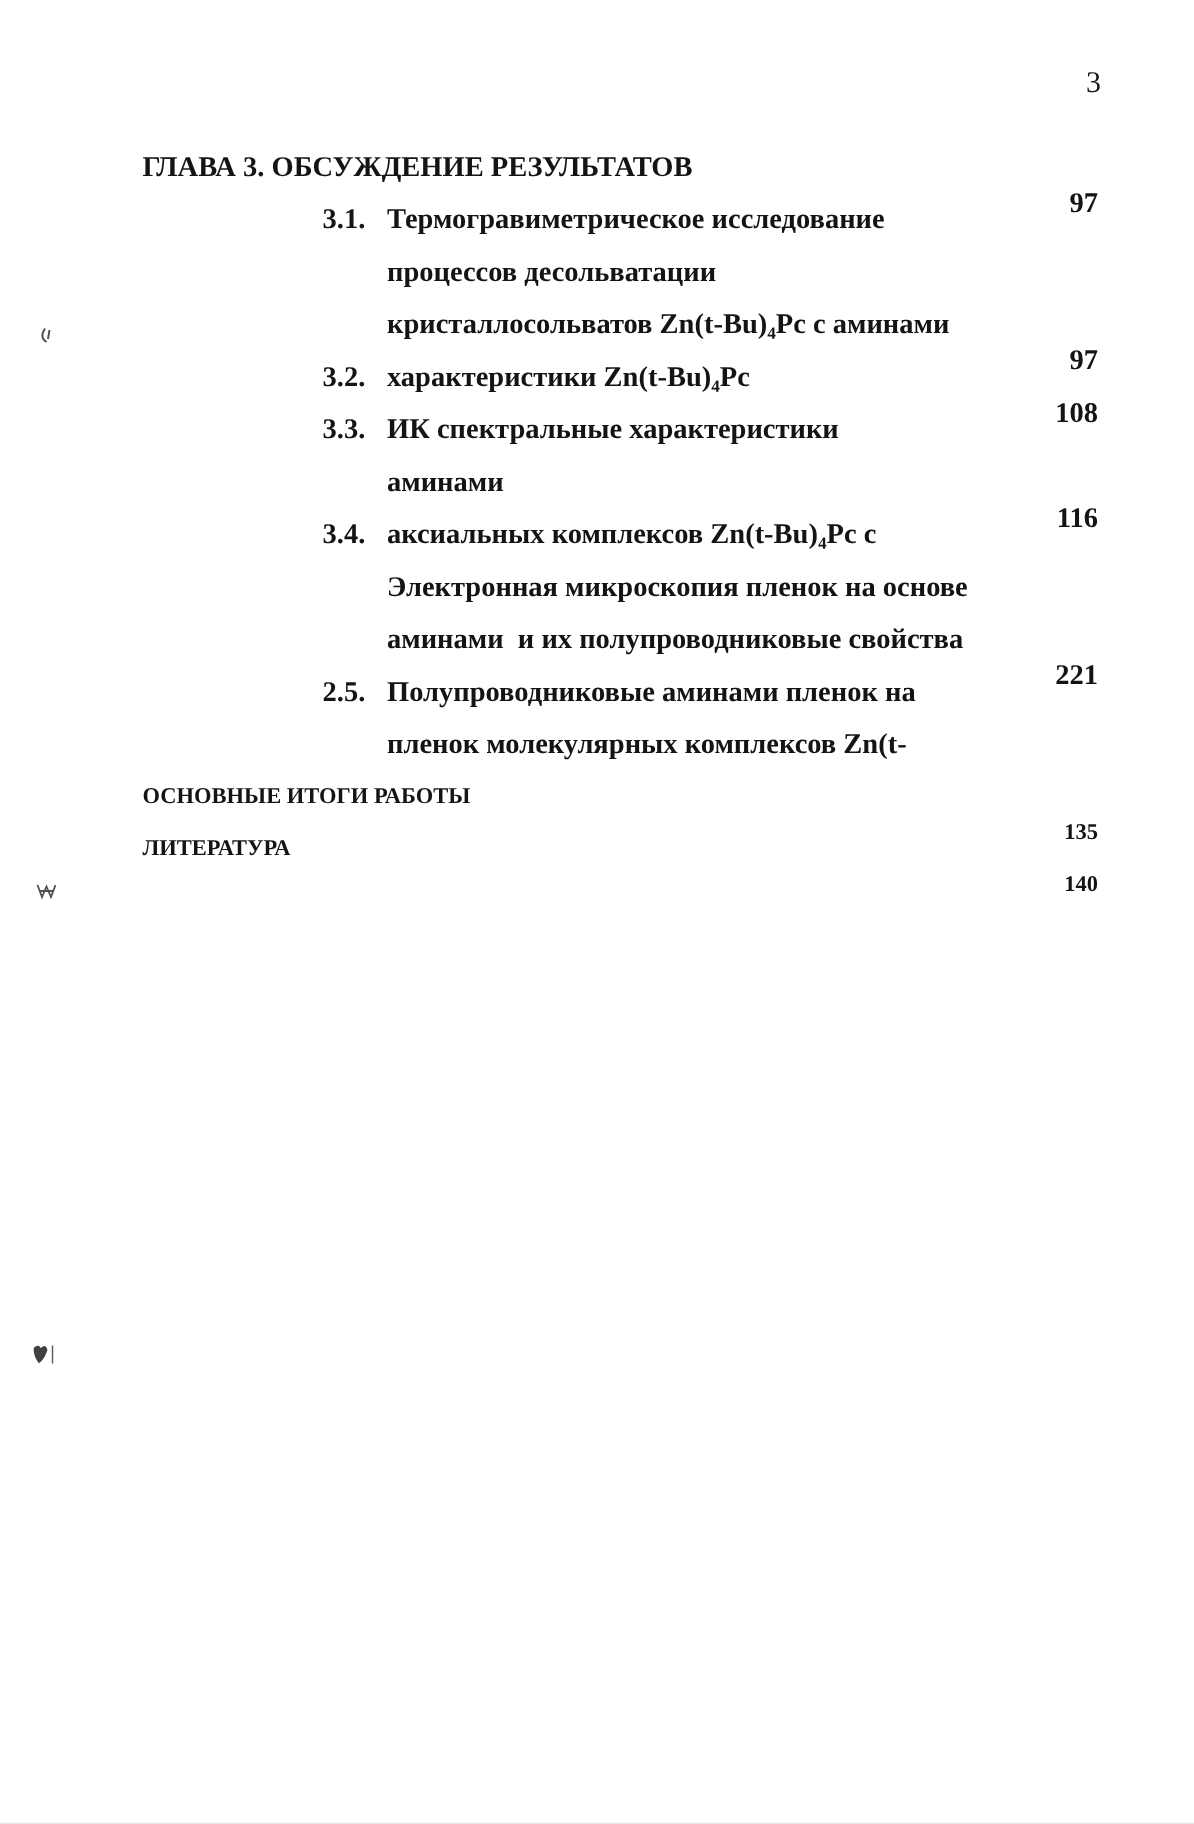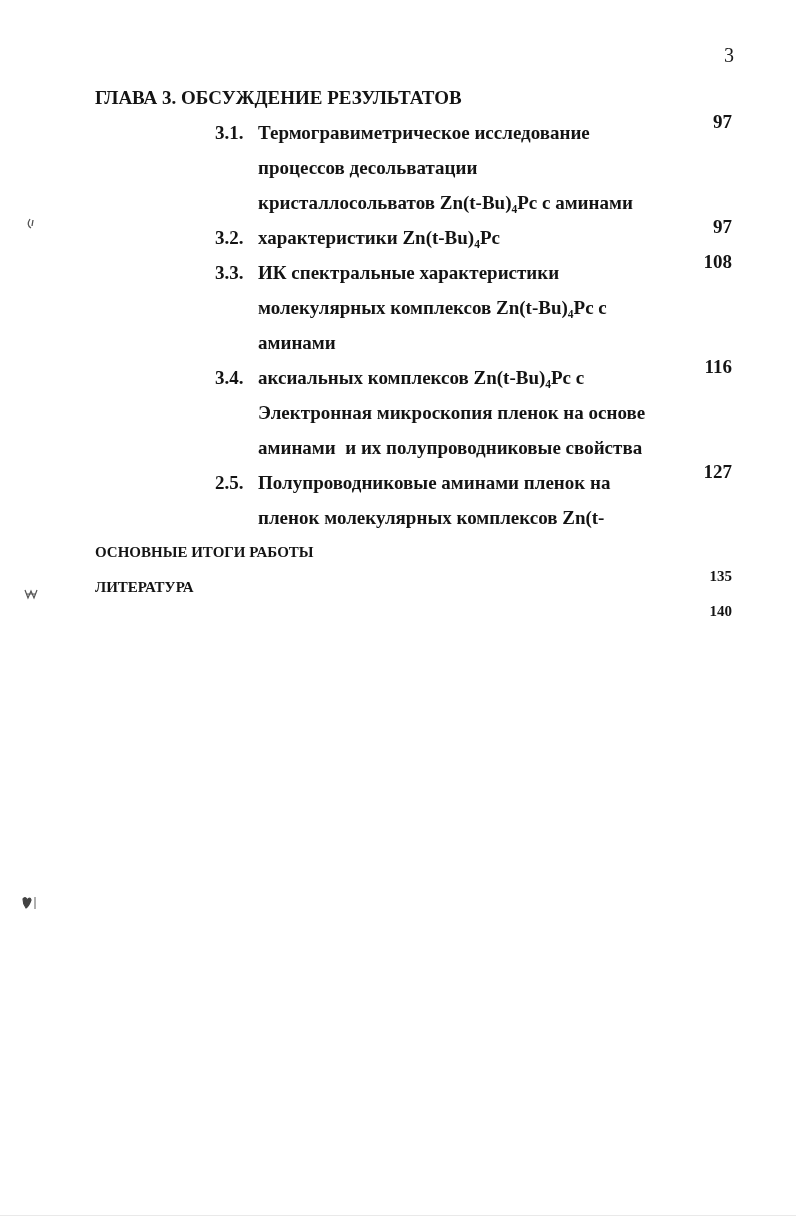--- a/index.html
+++ b/index.html
@@ -21,21 +21,21 @@
   .pagenum-top {
     position: absolute;
     top: 44px;
     right: 62px;
     font-size: 20px;
     font-weight: normal;
     color: #1a1a1a;
   }
   .content {
     position: absolute;
-    top: 80px;
+    top: 94px;
     left: 95px;
     right: 64px;
   }
   .line {
     height: 35px;
     display: flex;
     align-items: center;
     justify-content: space-between;
   }
   .bold {
@@ -128,41 +128,38 @@
       </div>
     </div>
 
     <div class="entry">
       <span class="num">3.3.</span>
       <div class="body">
         <div class="line">
           <span class="line-text">ИК спектральные характеристики</span>
         </div>
         <div class="line">
-          <span class="line-text">молекулярных комплексов Zn(t-Bu)₄Pc с</span>
-        </div>
-        <div class="line">
           <span class="line-text">аминами</span>
           <span class="line-page">116</span>
         </div>
       </div>
     </div>
 
     <div class="entry">
       <span class="num">3.4.</span>
       <div class="body">
         <div class="line">
           <span class="line-text">аксиальных комплексов Zn(t-Bu)₄Pc с</span>
         </div>
         <div class="line">
           <span class="line-text">Электронная микроскопия пленок на основе</span>
         </div>
         <div class="line">
           <span class="line-text">аминами  и их полупроводниковые свойства</span>
-          <span class="line-page">127</span>
+          <span class="line-page">221</span>
         </div>
       </div>
     </div>
 
     <div class="entry">
       <span class="num">2.5.</span>
       <div class="body">
         <div class="line">
           <span class="line-text">Полупроводниковые аминами пленок на</span>
         </div>

